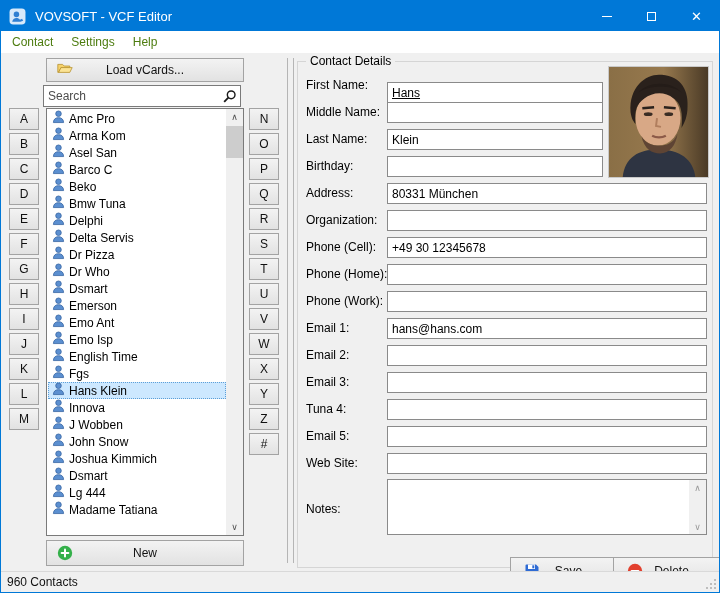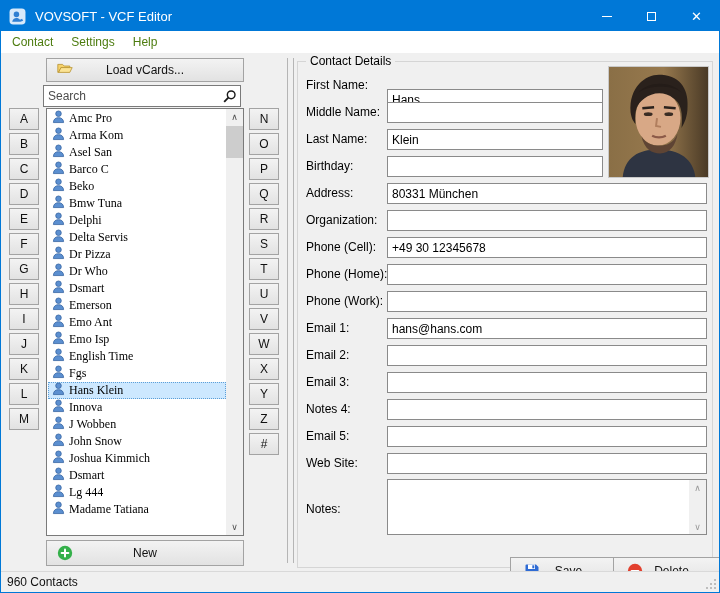--- a/index.html
+++ b/index.html
@@ -36,21 +36,21 @@
 
   #search { position:absolute; left:42px; top:32px; width:198px; height:22px;
             border:1px solid #7a7a7a; background:#fff; }
   #search input { width:100%; height:100%; border:none; outline:none; padding:0 22px 0 4px;
                   font-size:12px; font-family:"Liberation Sans",sans-serif; color:#333; }
   #search input::placeholder { color:#4d4d4d; opacity:1; }
   .search-glass { position:absolute; right:3px; top:3px; width:15px; height:15px; }
 
   #contact-list { position:absolute; left:45px; top:55px; width:198px; height:428px;
                   background:#fff; border:1px solid #7a7a7a; overflow:hidden; }
-  .list-inner { position:absolute; left:1px; top:1px; right:17px; bottom:0; overflow:hidden;font-family:Liberation Serif, serif; }
+  .list-inner { position:absolute; left:1px; top:1px; right:17px; bottom:0; overflow:hidden; }
   .list-item { height:17px; display:flex; align-items:center; gap:4px; padding-left:3px;
                font-size:12px; color:#000; border:1px solid transparent; white-space:nowrap; }
   .list-item.selected { background:#cde8ff; border:1px dotted #5c9fd8; }
   .person-ico { width:13px; height:14px; flex:0 0 auto; }
 
   .list-scroll { position:absolute; right:0; top:0; width:17px; height:100%; background:#f0f0f0; }
   .scroll-arrow { position:absolute; left:0; width:17px; height:16px; color:#505050; font-size:9px;
                   display:flex; align-items:center; justify-content:center; }
   .scroll-thumb { position:absolute; left:0; top:17px; width:17px; height:32px; background:#cdcdcd; }
 
@@ -366,21 +366,21 @@
       <span>New</span>
     </button>
 
     <div class="splitter"></div>
 
     <div class="groupbox">
       <span class="group-title">Contact Details</span>
 
       <div id="fields">
           <span class="fld-label" style="top: 16px;">First Name:</span>
-          <input class="fld-input narrow" type="text" value="Hans" style="top: 27px; text-decoration: underline;">
+          <input class="fld-input narrow" type="text" value="Hans" style="top: 20px; text-decoration: underline;">
           <span class="fld-label" style="top: 43px;">Middle Name:</span>
           <input class="fld-input narrow" type="text" style="top: 40px;">
           <span class="fld-label" style="top: 70px;">Last Name:</span>
           <input class="fld-input narrow" type="text" value="Klein" style="top: 67px;">
           <span class="fld-label" style="top: 97px;">Birthday:</span>
           <input class="fld-input narrow" type="text" style="top: 94px;">
           <span class="fld-label" style="top: 124px;">Address:</span>
           <input class="fld-input wide" type="text" value="80331 München" style="top: 121px;">
           <span class="fld-label" style="top: 151px;">Organization:</span>
           <input class="fld-input wide" type="text" style="top: 148px;">
@@ -389,21 +389,21 @@
           <span class="fld-label" style="top: 205px;">Phone (Home):</span>
           <input class="fld-input wide" type="text" style="top: 202px;">
           <span class="fld-label" style="top: 232px;">Phone (Work):</span>
           <input class="fld-input wide" type="text" style="top: 229px;">
           <span class="fld-label" style="top: 259px;">Email 1:</span>
           <input class="fld-input wide" type="text" value="hans@hans.com" style="top: 256px;">
           <span class="fld-label" style="top: 286px;">Email 2:</span>
           <input class="fld-input wide" type="text" style="top: 283px;">
           <span class="fld-label" style="top: 313px;">Email 3:</span>
           <input class="fld-input wide" type="text" style="top: 310px;">
-          <span class="fld-label" style="top: 340px;">Notes 4:</span>
+          <span class="fld-label" style="top: 340px;">Tuna 4:</span>
           <input class="fld-input wide" type="text" style="top: 337px;">
           <span class="fld-label" style="top: 367px;">Email 5:</span>
           <input class="fld-input wide" type="text" style="top: 364px;">
           <span class="fld-label" style="top: 394px;">Web Site:</span>
           <input class="fld-input wide" type="text" style="top: 391px;">
         </div>
 
       <span class="fld-label" style="top:440px">Notes:</span>
       <div class="notes-wrap">
         <textarea style=""></textarea>

